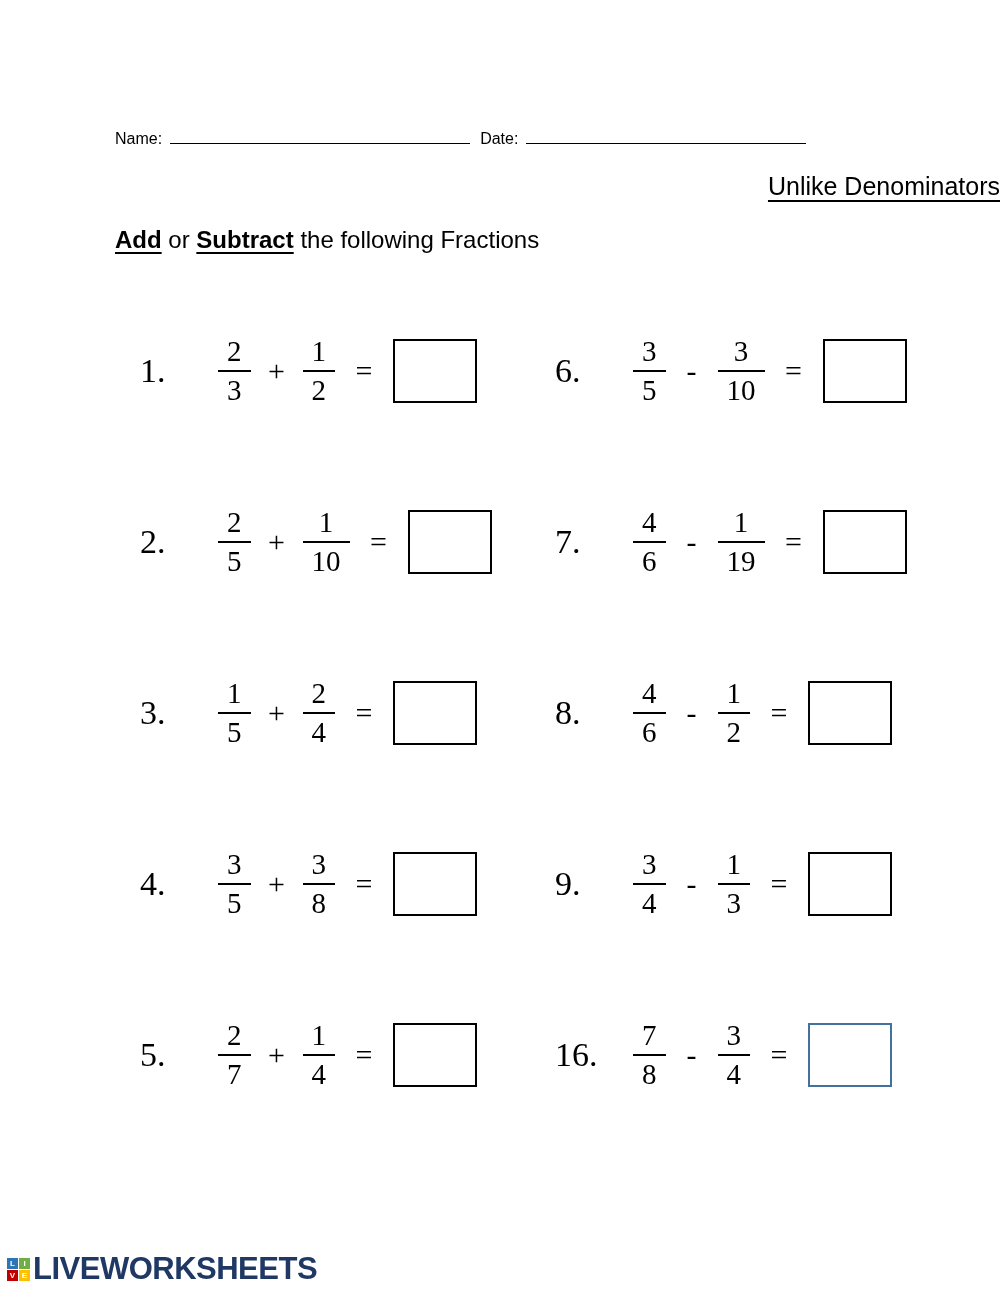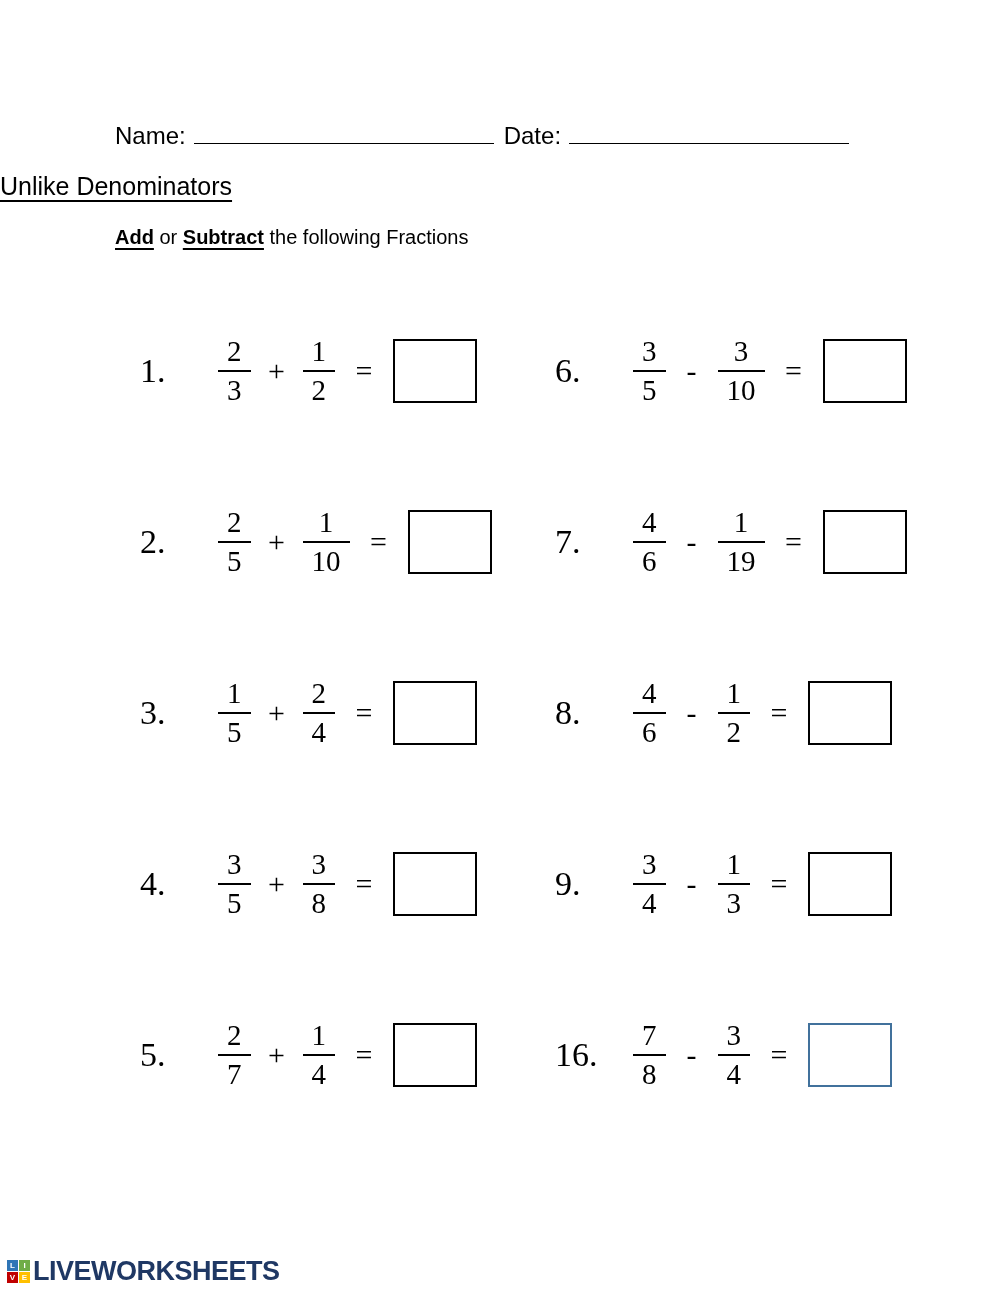--- a/index.html
+++ b/index.html
@@ -9,45 +9,45 @@
     position: relative;
     font-family: "Liberation Sans", sans-serif;
     color: #000;
     overflow: hidden;
   }
 
   
   .header-row {
     position: absolute; top: 116px; left: 115px; right: 125px;
     display: flex; align-items: baseline;
-    font-size: 24px;
+    font-size: 16px;
   }
   .write-line {
     display: inline-block;
     border-bottom: 1.6px solid #000;
     height: 28px;
     margin-left: 8px;
   }
   .name-line { width: 300px; }
   .date-label { margin-left: 10px; }
   .date-line { width: 280px; }
 
   
   .title {
     position: absolute; top: 172px; left: 0; width: 100%;
-    text-align: left;
+    text-align: right;
     font-size: 25px;
     text-decoration: underline;
     text-underline-offset: 5px;
   }
 
   
   .instructions {
     position: absolute; top: 226px; left: 115px;
-    font-size: 20px;
+    font-size: 24px;
   }
   .bold-ul { font-weight: bold; text-decoration: underline; text-underline-offset: 4px; }
 
   
   .problems {
     position: absolute; top: 285px; left: 140px; right: 60px;
     display: grid;
     grid-template-columns: 1fr 1fr;
     column-gap: 30px;
   }
@@ -107,21 +107,21 @@
   }
   .logo-sq {
     width: 11px; height: 11px;
     color: #fff;
     font-size: 8px; line-height: 11px;
     text-align: center;
     font-weight: bold;
     font-family: "Liberation Sans", sans-serif;
   }
   .brand {
-    font-size: 27px;
+    font-size: 31px;
     font-weight: 800;
     letter-spacing: -0.5px;
     font-family: "Liberation Sans", sans-serif;
   }
 </style>
 </head>
 <body>
 
 <div class="page">
 

